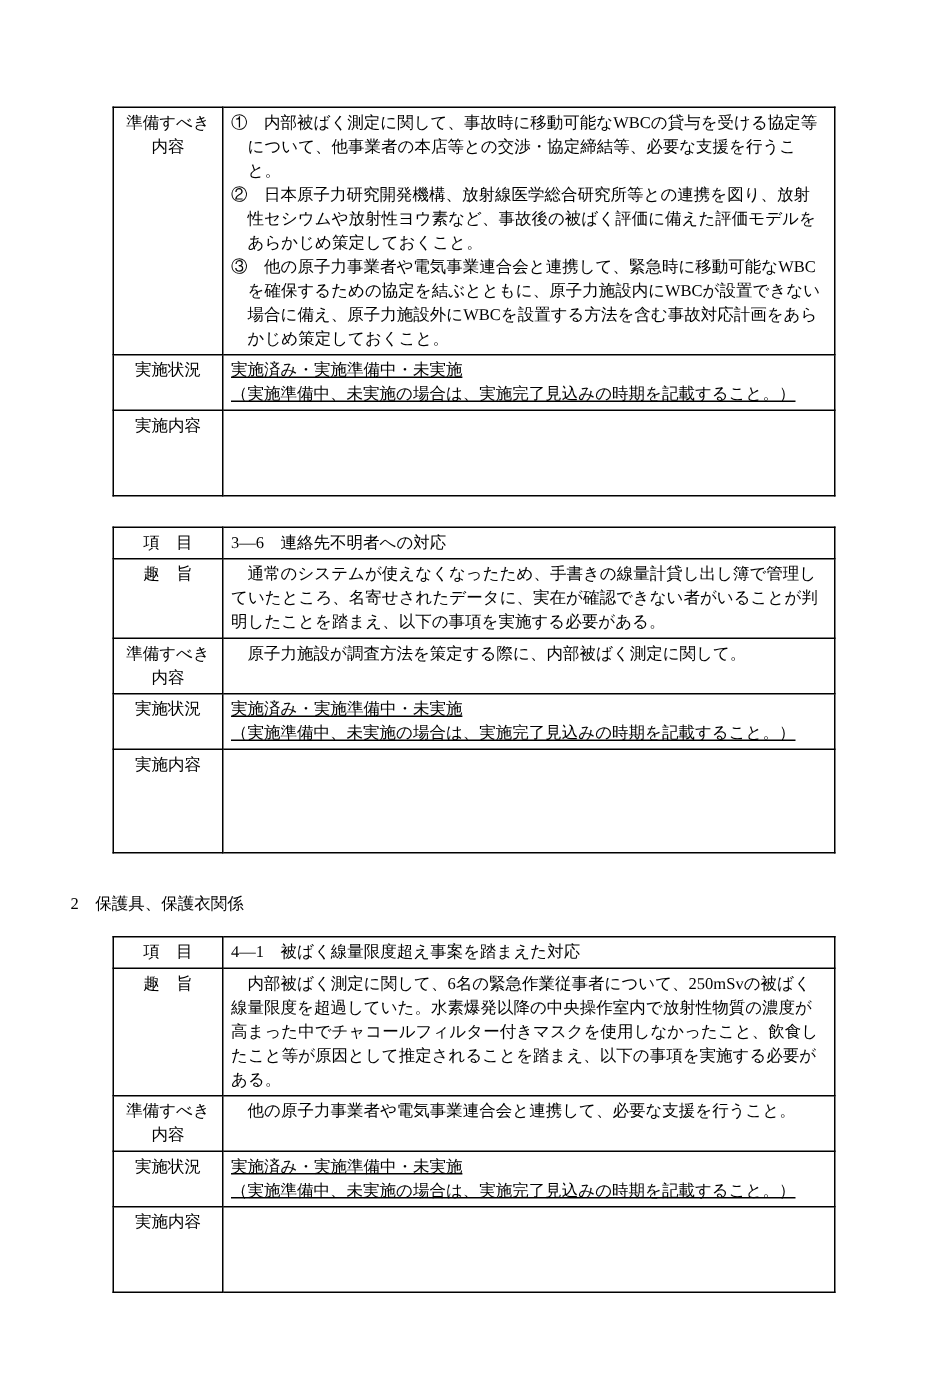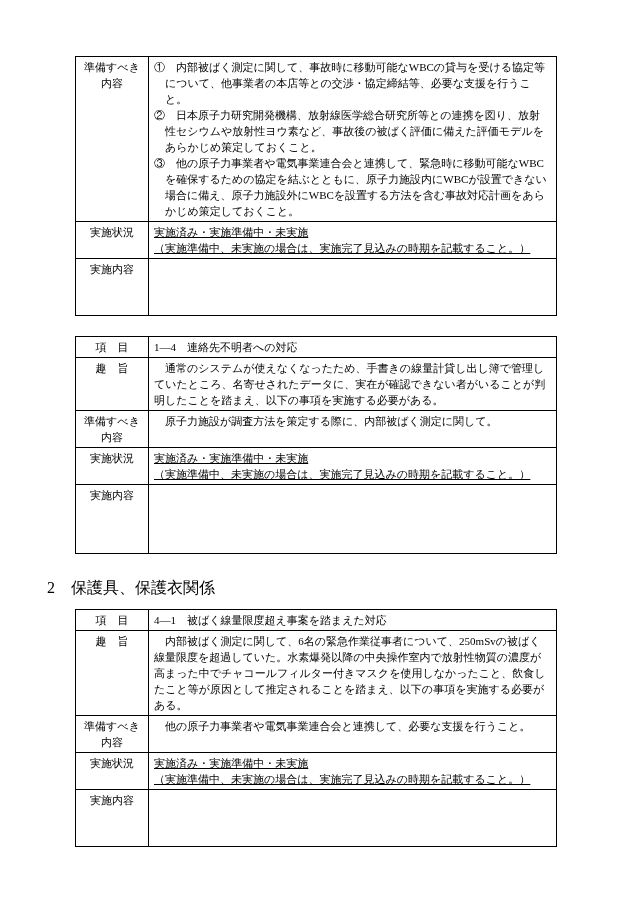--- a/index.html
+++ b/index.html
@@ -8,21 +8,21 @@
     width: 630px;
     height: 916px;
     background: #ffffff;
     font-family: "Liberation Serif", "DejaVu Serif", serif;
     font-size: 11px;
     line-height: 16px;
     color: #000000;
     overflow: hidden;
   }
   .tables-area {
-    padding-top: 56px;
+    padding-top: 71px;
     margin-left: 75px;
     width: 482px;
   }
   table.doc-table {
     border-collapse: collapse;
     width: 482px;
     table-layout: fixed;
   }
   table.doc-table td {
     border: 1px solid #000000;
@@ -38,21 +38,21 @@
   .content p.hang {
     margin: 0;
     padding-left: 1em;
     text-indent: -1em;
   }
   .content div { margin: 0; text-decoration: underline; }
   .impl-52 { height: 52px; }
   .impl-64 { height: 64px; }
   .gap-t2 { height: 20px; }
   .section-heading {
-    font-size: 16px;
+    font-size: 11px;
     font-weight: normal;
     line-height: 16px;
     margin: 26px 0 13px -28px;
   }
 </style>
 </head>
 <body>
 
 <div class="page">
   <div class="tables-area">
@@ -89,21 +89,21 @@
     <div class="gap-t2"></div>
 
     <table class="doc-table">
       <colgroup>
           <col style="width:73px">
           <col>
         </colgroup>
       <tbody>
         <tr>
           <td class="label">項　目</td>
-          <td class="content">1―4　連絡先不明者への対応</td>
+          <td class="content">3―6　連絡先不明者への対応</td>
         </tr>
         <tr>
           <td class="label">趣　旨</td>
           <td class="content">　通常のシステムが使えなくなったため、手書きの線量計貸し出し簿で管理していたところ、名寄せされたデータに、実在が確認できない者がいることが判明したことを踏まえ、以下の事項を実施する必要がある。</td>
         </tr>
         <tr>
           <td class="label">準備すべき
 内容</td>
           <td class="content">　原子力施設が調査方法を策定する際に、内部被ばく測定に関して。</td>
         </tr>

